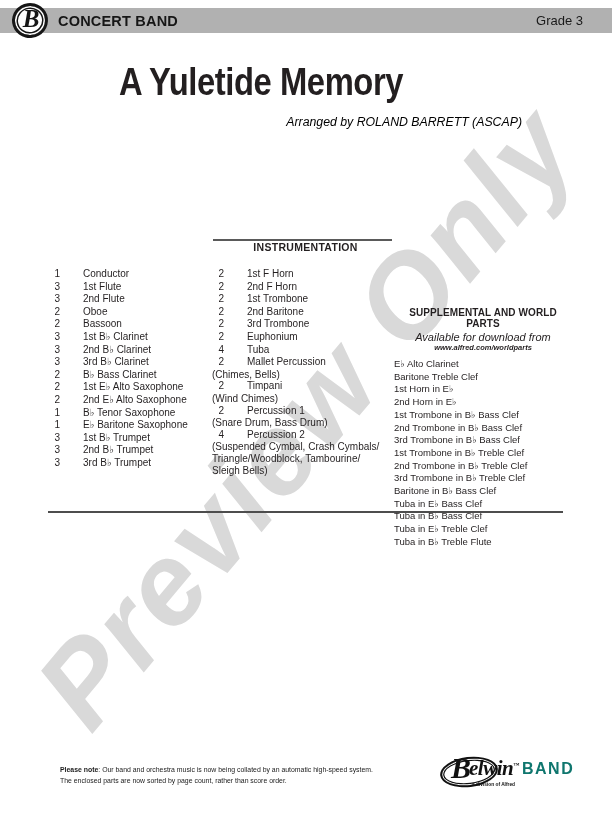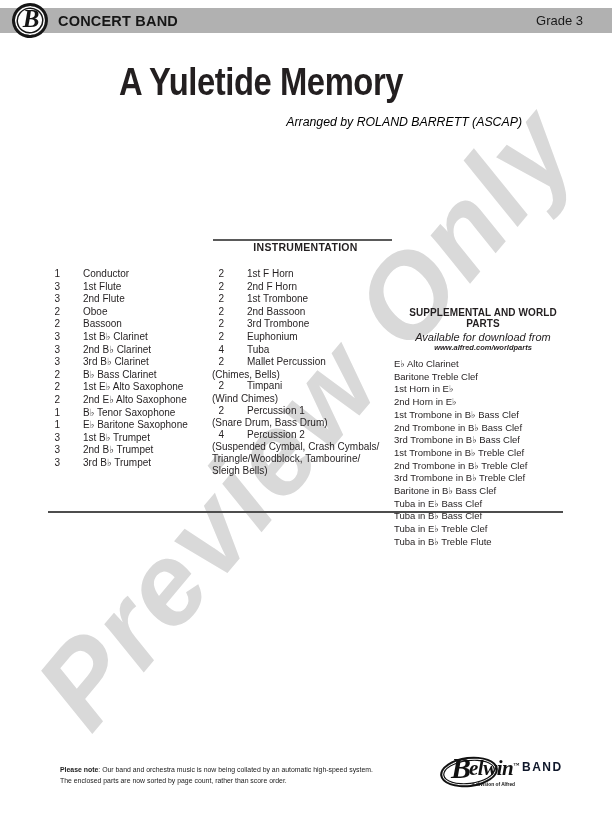--- a/index.html
+++ b/index.html
@@ -71,22 +71,22 @@
   .pub-oval{position:absolute;left:2px;top:5px;width:58px;height:30px;
     border:2.5px solid #111;border-radius:50%;background:#fff;
     box-shadow:inset 0 0 0 1px #fff, inset 0 0 0 2.2px #111;
     transform:rotate(-7deg);}
   .pub-b{position:absolute;left:13px;top:1px;font-family:"Liberation Serif",serif;
     font-style:italic;font-weight:700;font-size:30px;line-height:1;color:#111;}
   .pub-script{position:absolute;left:31px;top:6px;font-family:"Liberation Serif",serif;
     font-style:italic;font-weight:700;font-size:21px;line-height:1;
     letter-spacing:-.5px;color:#111;}
   .pub-tm{font-size:6px;vertical-align:8px;letter-spacing:0;}
-  .pub-band{position:absolute;left:84px;top:9px;font-weight:700;font-size:12px;
-    line-height:1;letter-spacing:1.5px;color:#0f172a;}
+  .pub-band{position:absolute;left:84px;top:9px;font-weight:700;font-size:16px;
+    line-height:1;letter-spacing:1.5px;color:#0f766e;}
   .pub-div{position:absolute;left:34px;top:30px;font-size:4.8px;font-weight:700;color:#111;}
 </style>
 </head>
 <body>
 
 <div class="page">
 
   <div class="watermark">Preview Only</div>
 
   <div class="topbar">
@@ -182,21 +182,21 @@
       <div class="irow">
         <span class="qty">2</span>
         <span class="nm">2nd F Horn</span>
       </div>
       <div class="irow">
         <span class="qty">2</span>
         <span class="nm">1st Trombone</span>
       </div>
       <div class="irow">
         <span class="qty">2</span>
-        <span class="nm">2nd Bassoon</span>
+        <span class="nm">2nd Baritone</span>
       </div>
       <div class="irow">
         <span class="qty">2</span>
         <span class="nm">3rd Trombone</span>
       </div>
       <div class="irow">
         <span class="qty">2</span>
         <span class="nm">Euphonium</span>
       </div>
       <div class="irow">

